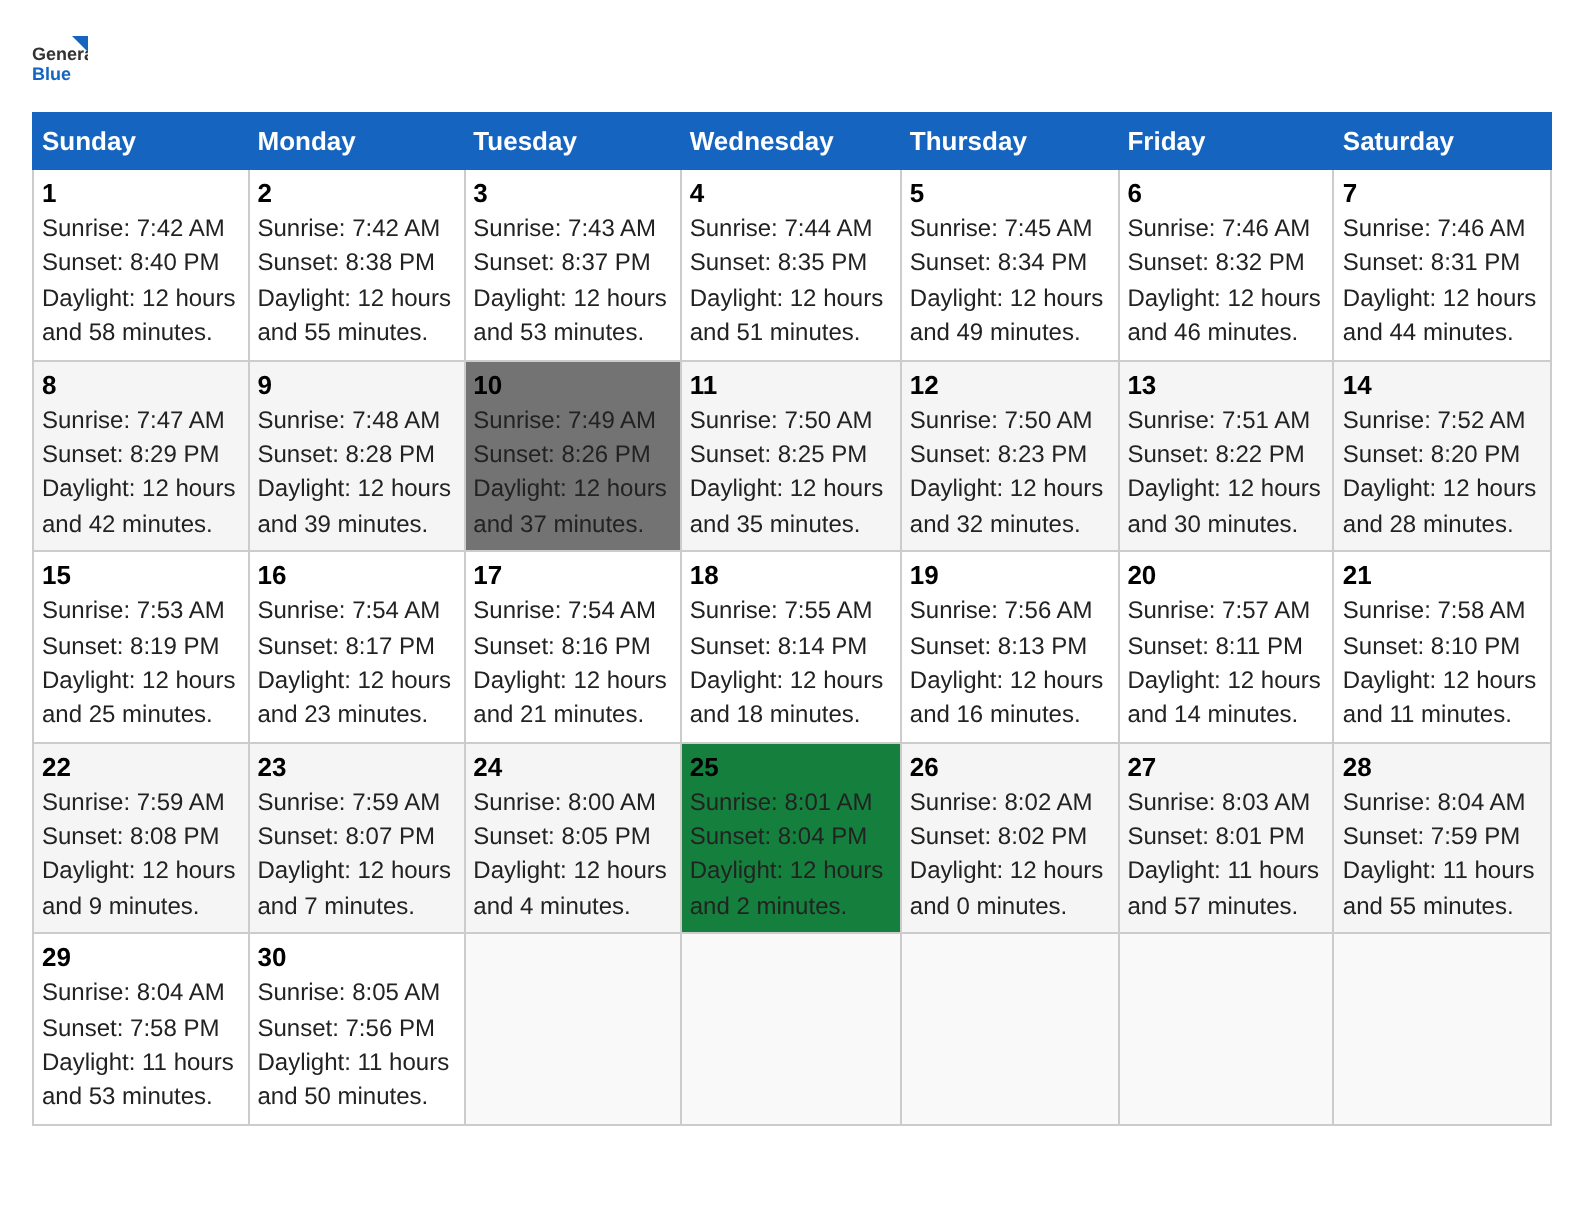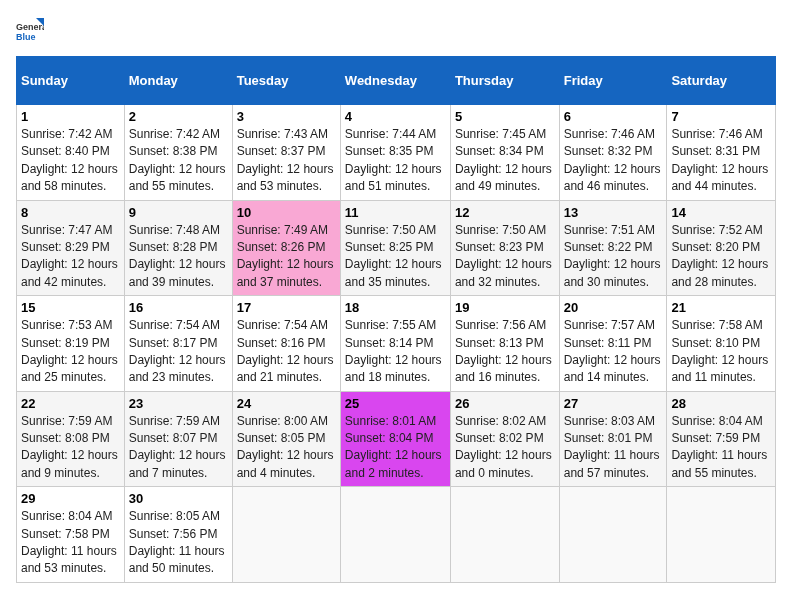--- a/index.html
+++ b/index.html
@@ -40,21 +40,21 @@
       color: #444;
     }
     table {
       width: 100%;
       border-collapse: collapse;
       font-size: 10.5px;
     }
     thead tr th {
       background: #1565c0;
       color: #fff;
-      padding: 16px 4px;
+      padding: 6px 4px;
       text-align: left;
       font-size: 13px;
       font-weight: bold;
       border: 1px solid #1565c0;
     }
     tbody tr td {
       border: 1px solid #ccc;
       vertical-align: top;
       padding: 4px;
       width: 113px;
@@ -180,21 +180,21 @@
         </div>
       </td>
         <td style="background: rgb(245, 245, 245);">
         <div class="day-num">9</div>
         <div class="day-info">
           Sunrise: 7:48 AM<br>
           Sunset: 8:28 PM<br>
           Daylight: 12 hours and 39 minutes.
         </div>
       </td>
-        <td style="background: #f9a8d4;">
+        <td style="background: #737373;">
         <div class="day-num">10</div>
         <div class="day-info">
           Sunrise: 7:49 AM<br>
           Sunset: 8:26 PM<br>
           Daylight: 12 hours and 37 minutes.
         </div>
       </td>
         <td style="background: rgb(245, 245, 245);">
         <div class="day-num">11</div>
         <div class="day-info">
@@ -304,21 +304,21 @@
         </div>
       </td>
         <td style="background: rgb(245, 245, 245); margin-top: 27px;">
         <div class="day-num">24</div>
         <div class="day-info">
           Sunrise: 8:00 AM<br>
           Sunset: 8:05 PM<br>
           Daylight: 12 hours and 4 minutes.
         </div>
       </td>
-        <td style="background: #d946ef;">
+        <td style="background: #15803d;">
         <div class="day-num">25</div>
         <div class="day-info">
           Sunrise: 8:01 AM<br>
           Sunset: 8:04 PM<br>
           Daylight: 12 hours and 2 minutes.
         </div>
       </td>
         <td style="background: rgb(245, 245, 245);">
         <div class="day-num">26</div>
         <div class="day-info">

